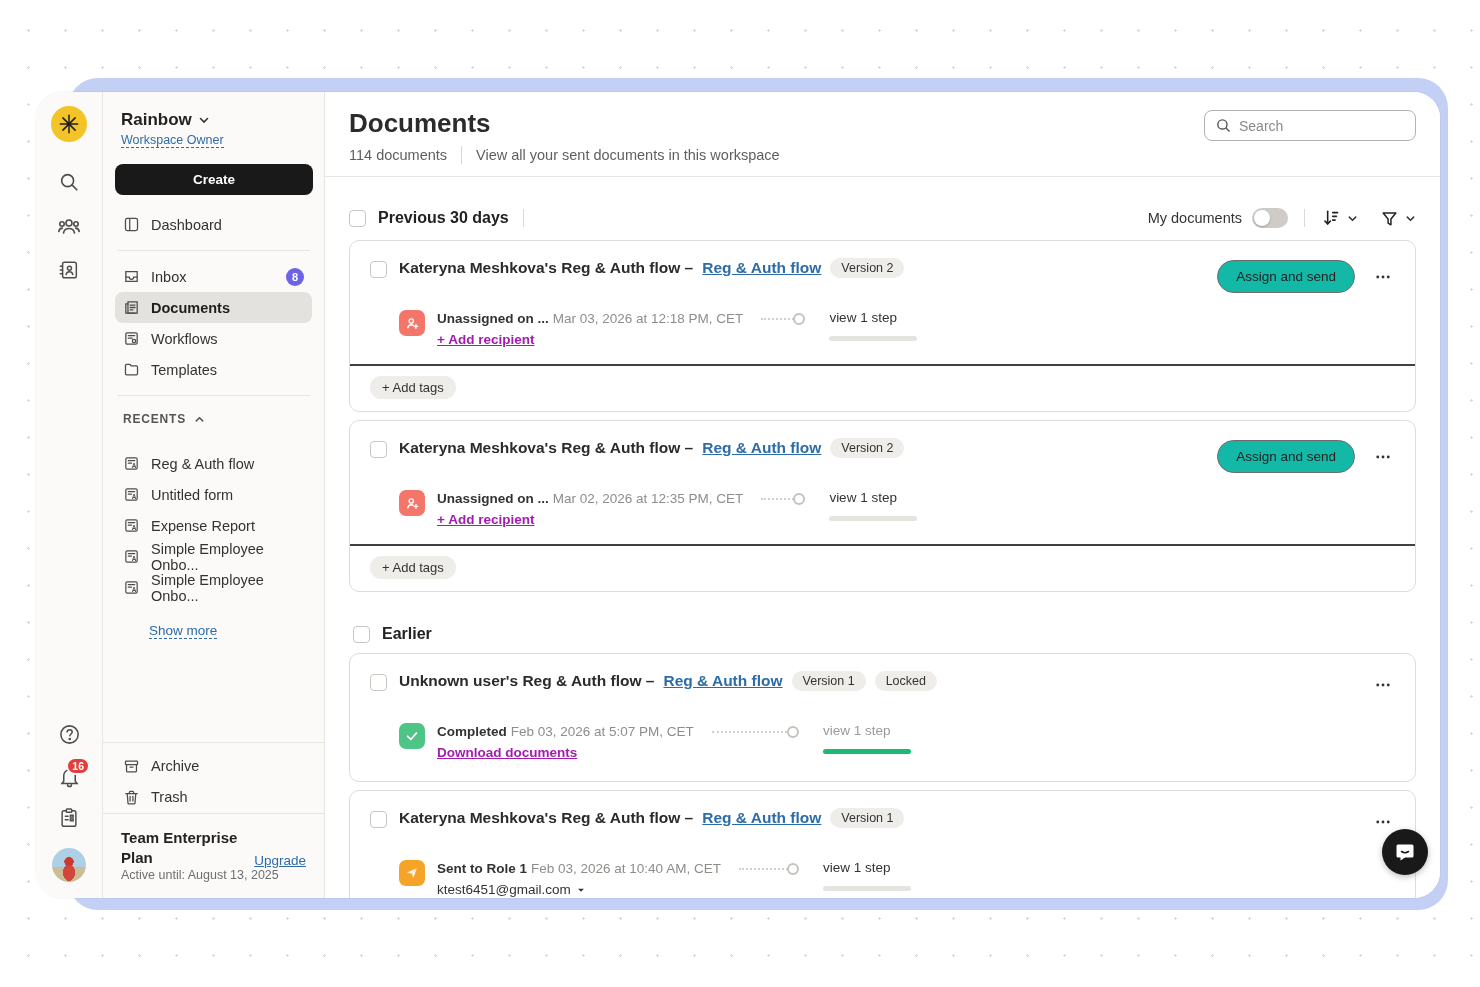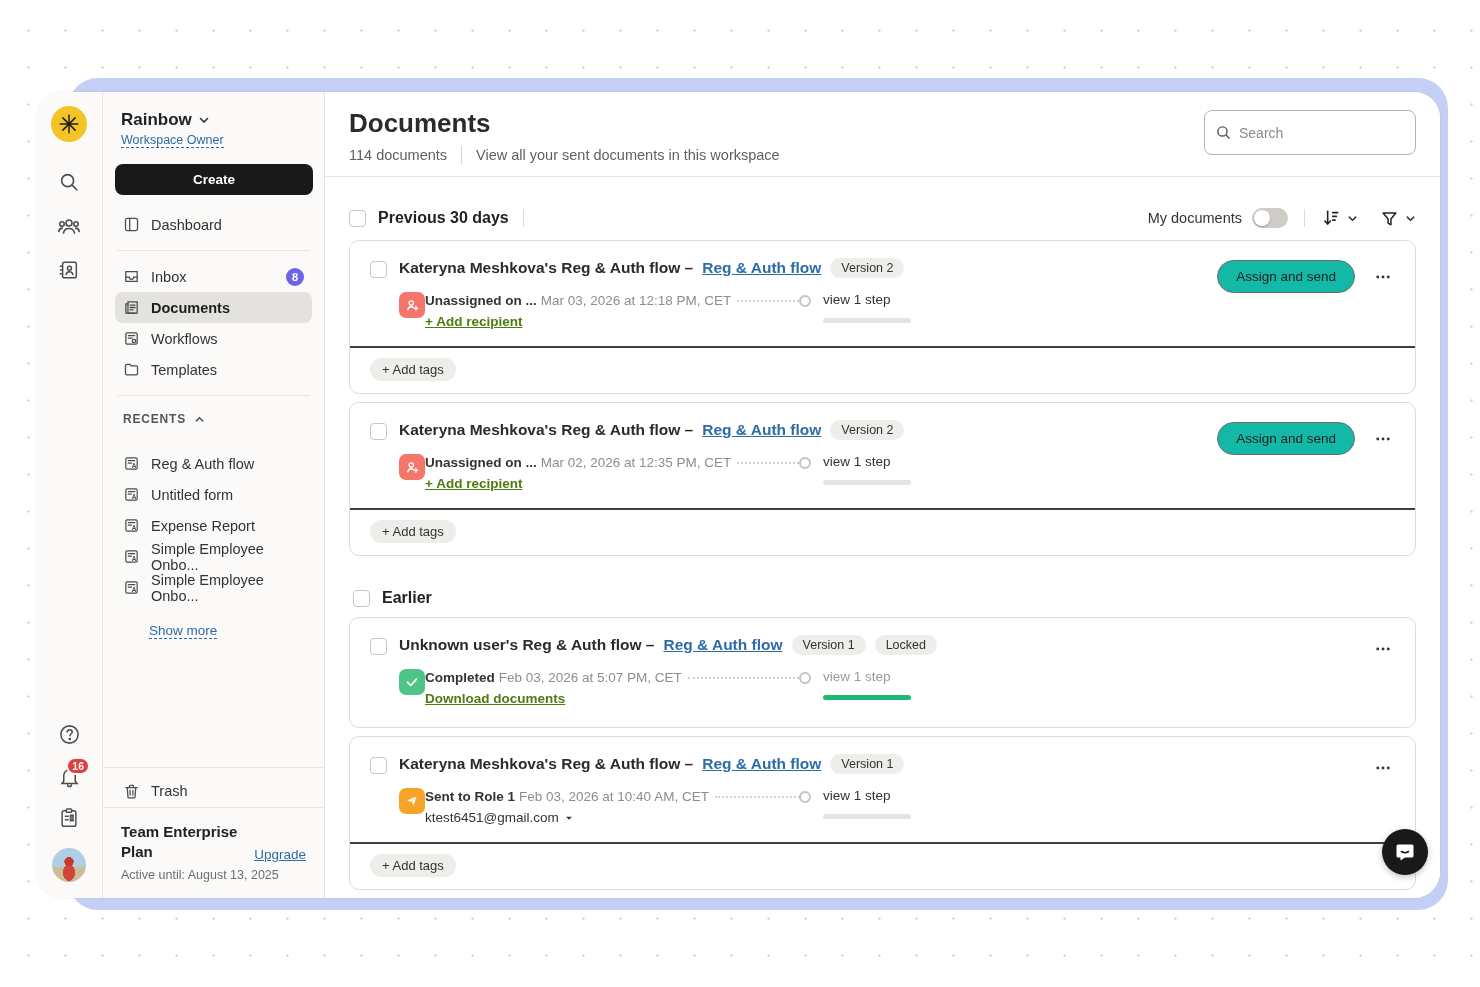--- a/index.html
+++ b/index.html
@@ -54,29 +54,29 @@
   .recents-title{ display:flex; align-items:center; gap:8px; padding:6px 8px 8px;
     font-size:12px; font-weight:600; letter-spacing:0.8px; color:#555; cursor:pointer;}
   .show-more{ margin:20px 8px 0 34px; font-size:13.5px; color:#2E6CA8;
     border-bottom:1px dashed #2E6CA8; display:inline-block; width:max-content; cursor:pointer;}
   .side-flex{ flex:1;}
   .plan{ border-top:1px solid #E8E6E2; margin:0 -12px; padding:14px 18px 16px;}
   .plan-row{ display:flex; align-items:flex-end;}
   .plan-name{ font-size:15px; font-weight:700; color:#222; width:120px; line-height:1.35;}
   .upgrade{ margin-left:auto; margin-top:8px; font-size:13.5px; color:#2E6CA8;
     text-decoration:underline; cursor:pointer;}
-  .plan-until{ margin-top:6px; font-size:12.5px; color:#6e6e6e;}
+  .plan-until{ font-size:12.5px; color:#6e6e6e;}
 
   
   .main{ flex:1; display:flex; flex-direction:column; background:#fff; min-width:0;}
   .main-head{ padding:16px 24px 0; border-bottom:1px solid #E8E6E2; position:relative; height:85px; flex:none;}
   .page-title{ font-size:26px; font-weight:600; color:#2b2b2b;}
   .meta-row{ display:flex; align-items:center; gap:14px; margin-top:7px; font-size:14.5px; color:#5f5f5f;}
   .meta-sep{ width:1px; height:18px; background:#D9D6D2;}
-  .search-box{ position:absolute; right:24px; top:18px; width:212px; height:45px;
+  .search-box{ position:absolute; right:24px; top:18px; width:212px; height:31px;
     border:1px solid #B5B2AE; border-radius:8px; display:flex; align-items:center; background:#fff;}
   .search-box svg{ margin:0 7px 0 10px; flex:none;}
   .search-box input{ border:none; outline:none; font-size:14px; color:#333; width:160px;
     font-family:inherit; background:transparent;}
   .search-box input::placeholder{ color:#8a8a8a;}
 
   .content{ flex:1; padding:0 24px; overflow:hidden;}
   .toolbar{ display:flex; align-items:center; margin-top:27px; height:28px;}
   .group-label{ font-size:16px; font-weight:700; color:#222; margin-left:12px;}
   .bar-sep{ width:1px; height:18px; background:#DDDAD6; margin:0 14px;}
@@ -90,28 +90,28 @@
   .checkbox{ width:17px; height:17px; border:1.5px solid #C9C6C1; border-radius:4px;
     background:#fff; flex:none; cursor:pointer;}
 
   .doc-card{ border:1px solid #DFDCD8; border-radius:10px; margin-top:8px; background:#fff;}
   .card-main{ display:flex; gap:12px; padding:17px 20px 16px;}
   .card-body{ flex:1; min-width:0;}
   .title-line{ display:flex; align-items:center; gap:9px; font-size:15.5px; font-weight:600; color:#2b2b2b;}
   .doc-link{ color:#2E6CA8; text-decoration:underline; cursor:pointer;}
   .pill{ background:#EFEDEA; border-radius:999px; padding:3px 11px; font-size:12.5px;
     font-weight:400; color:#333; white-space:nowrap;text-align:right;}
-  .status-area{ display:flex; margin-top:14px; width:512px;}
+  .status-area{ display:flex; gap:12px; margin-top:32px; width:512px;}
   .status-icon{ width:26px; height:26px; border-radius:7px; flex:none; display:flex;
     align-items:center; justify-content:center; color:#fff;}
   .si-red{ background:#F4756A;} .si-green{ background:#4EC487;} .si-orange{ background:#F6A428;}
   .status-texts{ font-size:13.5px; line-height:1.3; white-space:nowrap;}
   .st-bold{ font-weight:700; color:#333;}
   .st-date{ color:#8f8d8a; margin-left:4px;}
-  .st-link{ display:inline-block; margin-top:3px; color:#4d7c0f; font-weight:600;
+  .st-link{ display:inline-block; margin-top:3px; color:#a21caf; font-weight:600;
     text-decoration:underline; cursor:pointer;}
   .st-email{ display:inline-flex; align-items:center; gap:5px; margin-top:3px; color:#333; cursor:pointer;}
   .leader{ flex:1; position:relative; border-bottom:2px dotted #D2CFCA; height:10px;
     margin-right:16px; margin-left:6px; min-width:40px;}
   .leader::after{ content:""; position:absolute; right:-4px; bottom:-7px; width:8px; height:8px;
     border:2.5px solid #C6C3BE; border-radius:50%; background:#fff;}
   .view-block{ width:88px; flex:none;}
   .view-label{ font-size:13.5px; color:#333; cursor:pointer;}
   .view-label.muted{ color:#9a9a98;}
   .progress{ margin-top:11px; height:5px; border-radius:3px; background:#E6E4E0;}
@@ -339,20 +339,30 @@
             </span>
           <span>Simple Employee Onbo...</span>
         </div>
       </div>
       <span class="show-more">Show more</span>
 
       <div class="side-flex"></div>
 
       <div class="side-div" style="margin:0 -12px 8px;"></div>
       <div class="nav" style="margin-top:0;">
+        <div class="nav-item">
+          <span class="ic">
+              <svg width="17" height="17" viewBox="0 0 24 24" fill="none" stroke="currentColor" stroke-width="1.8" stroke-linecap="round">
+                <rect x="3.5" y="4.5" width="17" height="5" rx="1"></rect>
+                <path d="M5 9.5v9a1 1 0 0 0 1 1h12a1 1 0 0 0 1-1v-9"></path>
+                <line x1="10" y1="13" x2="14" y2="13"></line>
+              </svg>
+            </span>
+          <span>Archive</span>
+        </div>
         <div class="nav-item">
           <span class="ic">
               <svg width="17" height="17" viewBox="0 0 24 24" fill="none" stroke="currentColor" stroke-width="1.8" stroke-linecap="round">
                 <path d="M4 6.5h16"></path>
                 <path d="M9 6.5V4.8c0-.7.6-1.3 1.3-1.3h3.4c.7 0 1.3.6 1.3 1.3v1.7"></path>
                 <path d="M6 6.5l1 13.2c0 .7.6 1.3 1.3 1.3h7.4c.7 0 1.3-.6 1.3-1.3l1-13.2"></path>
                 <line x1="10" y1="10.5" x2="10" y2="17"></line>
                 <line x1="14" y1="10.5" x2="14" y2="17"></line>
               </svg>
             </span>

